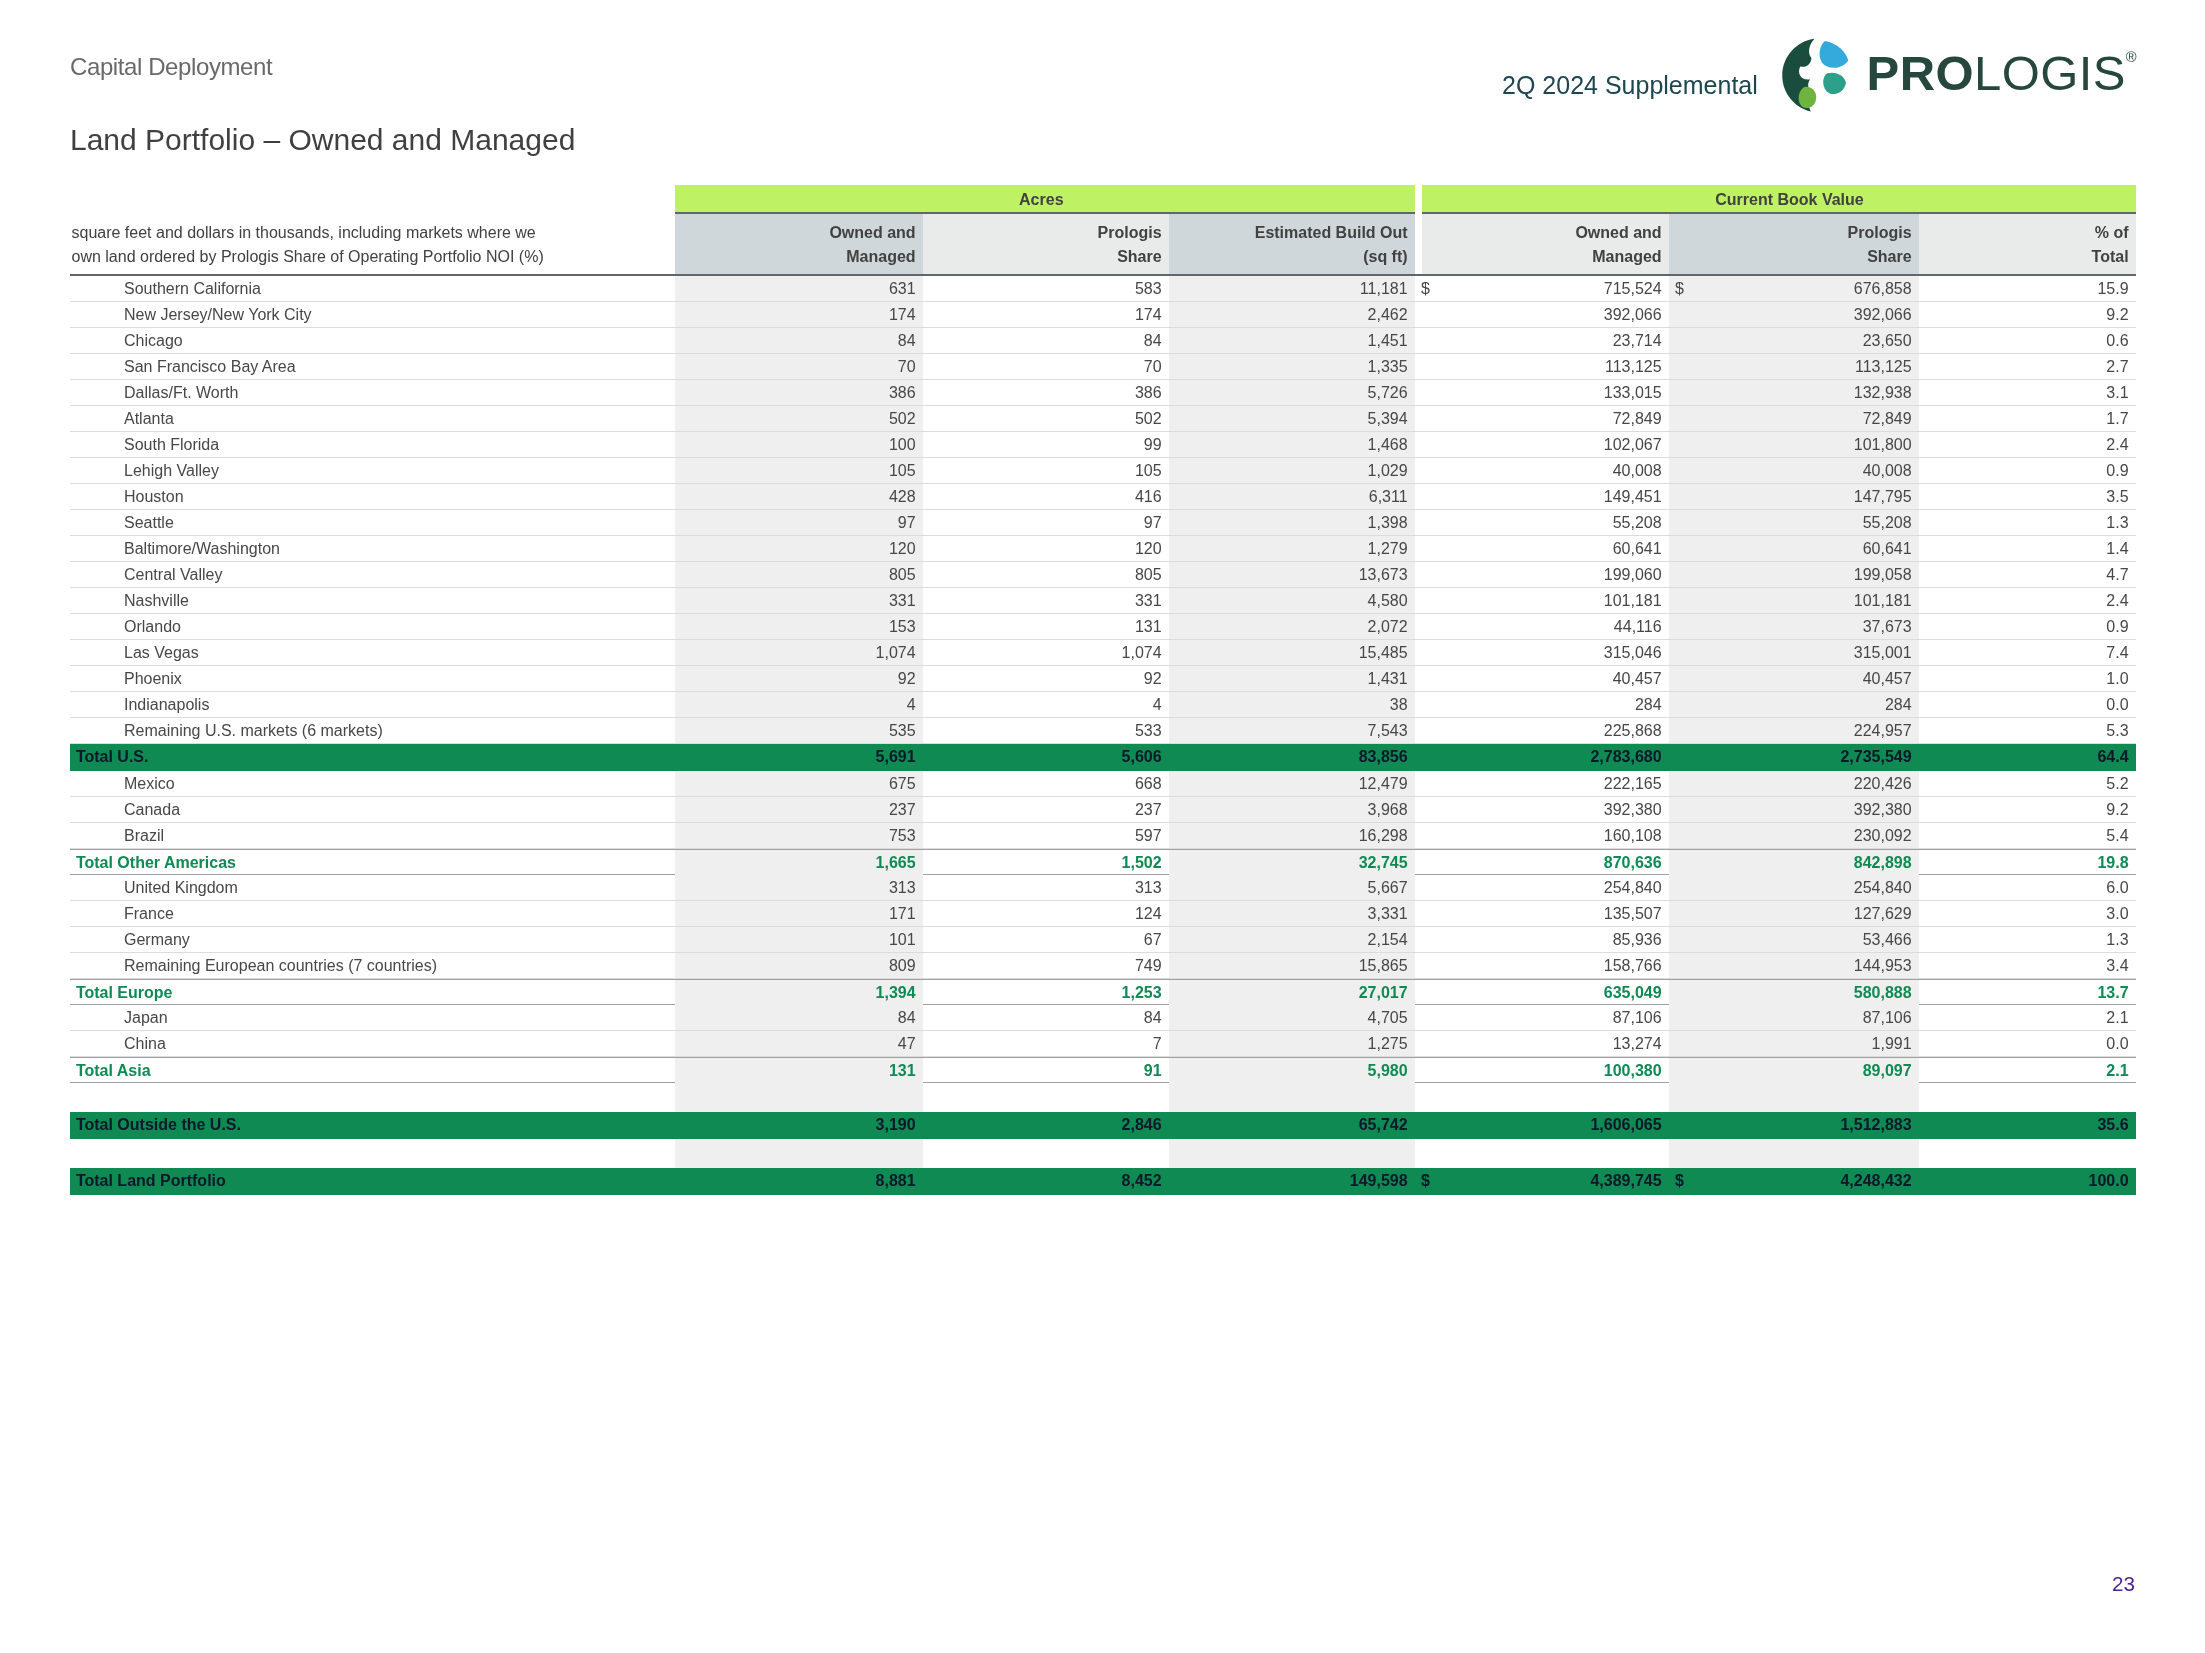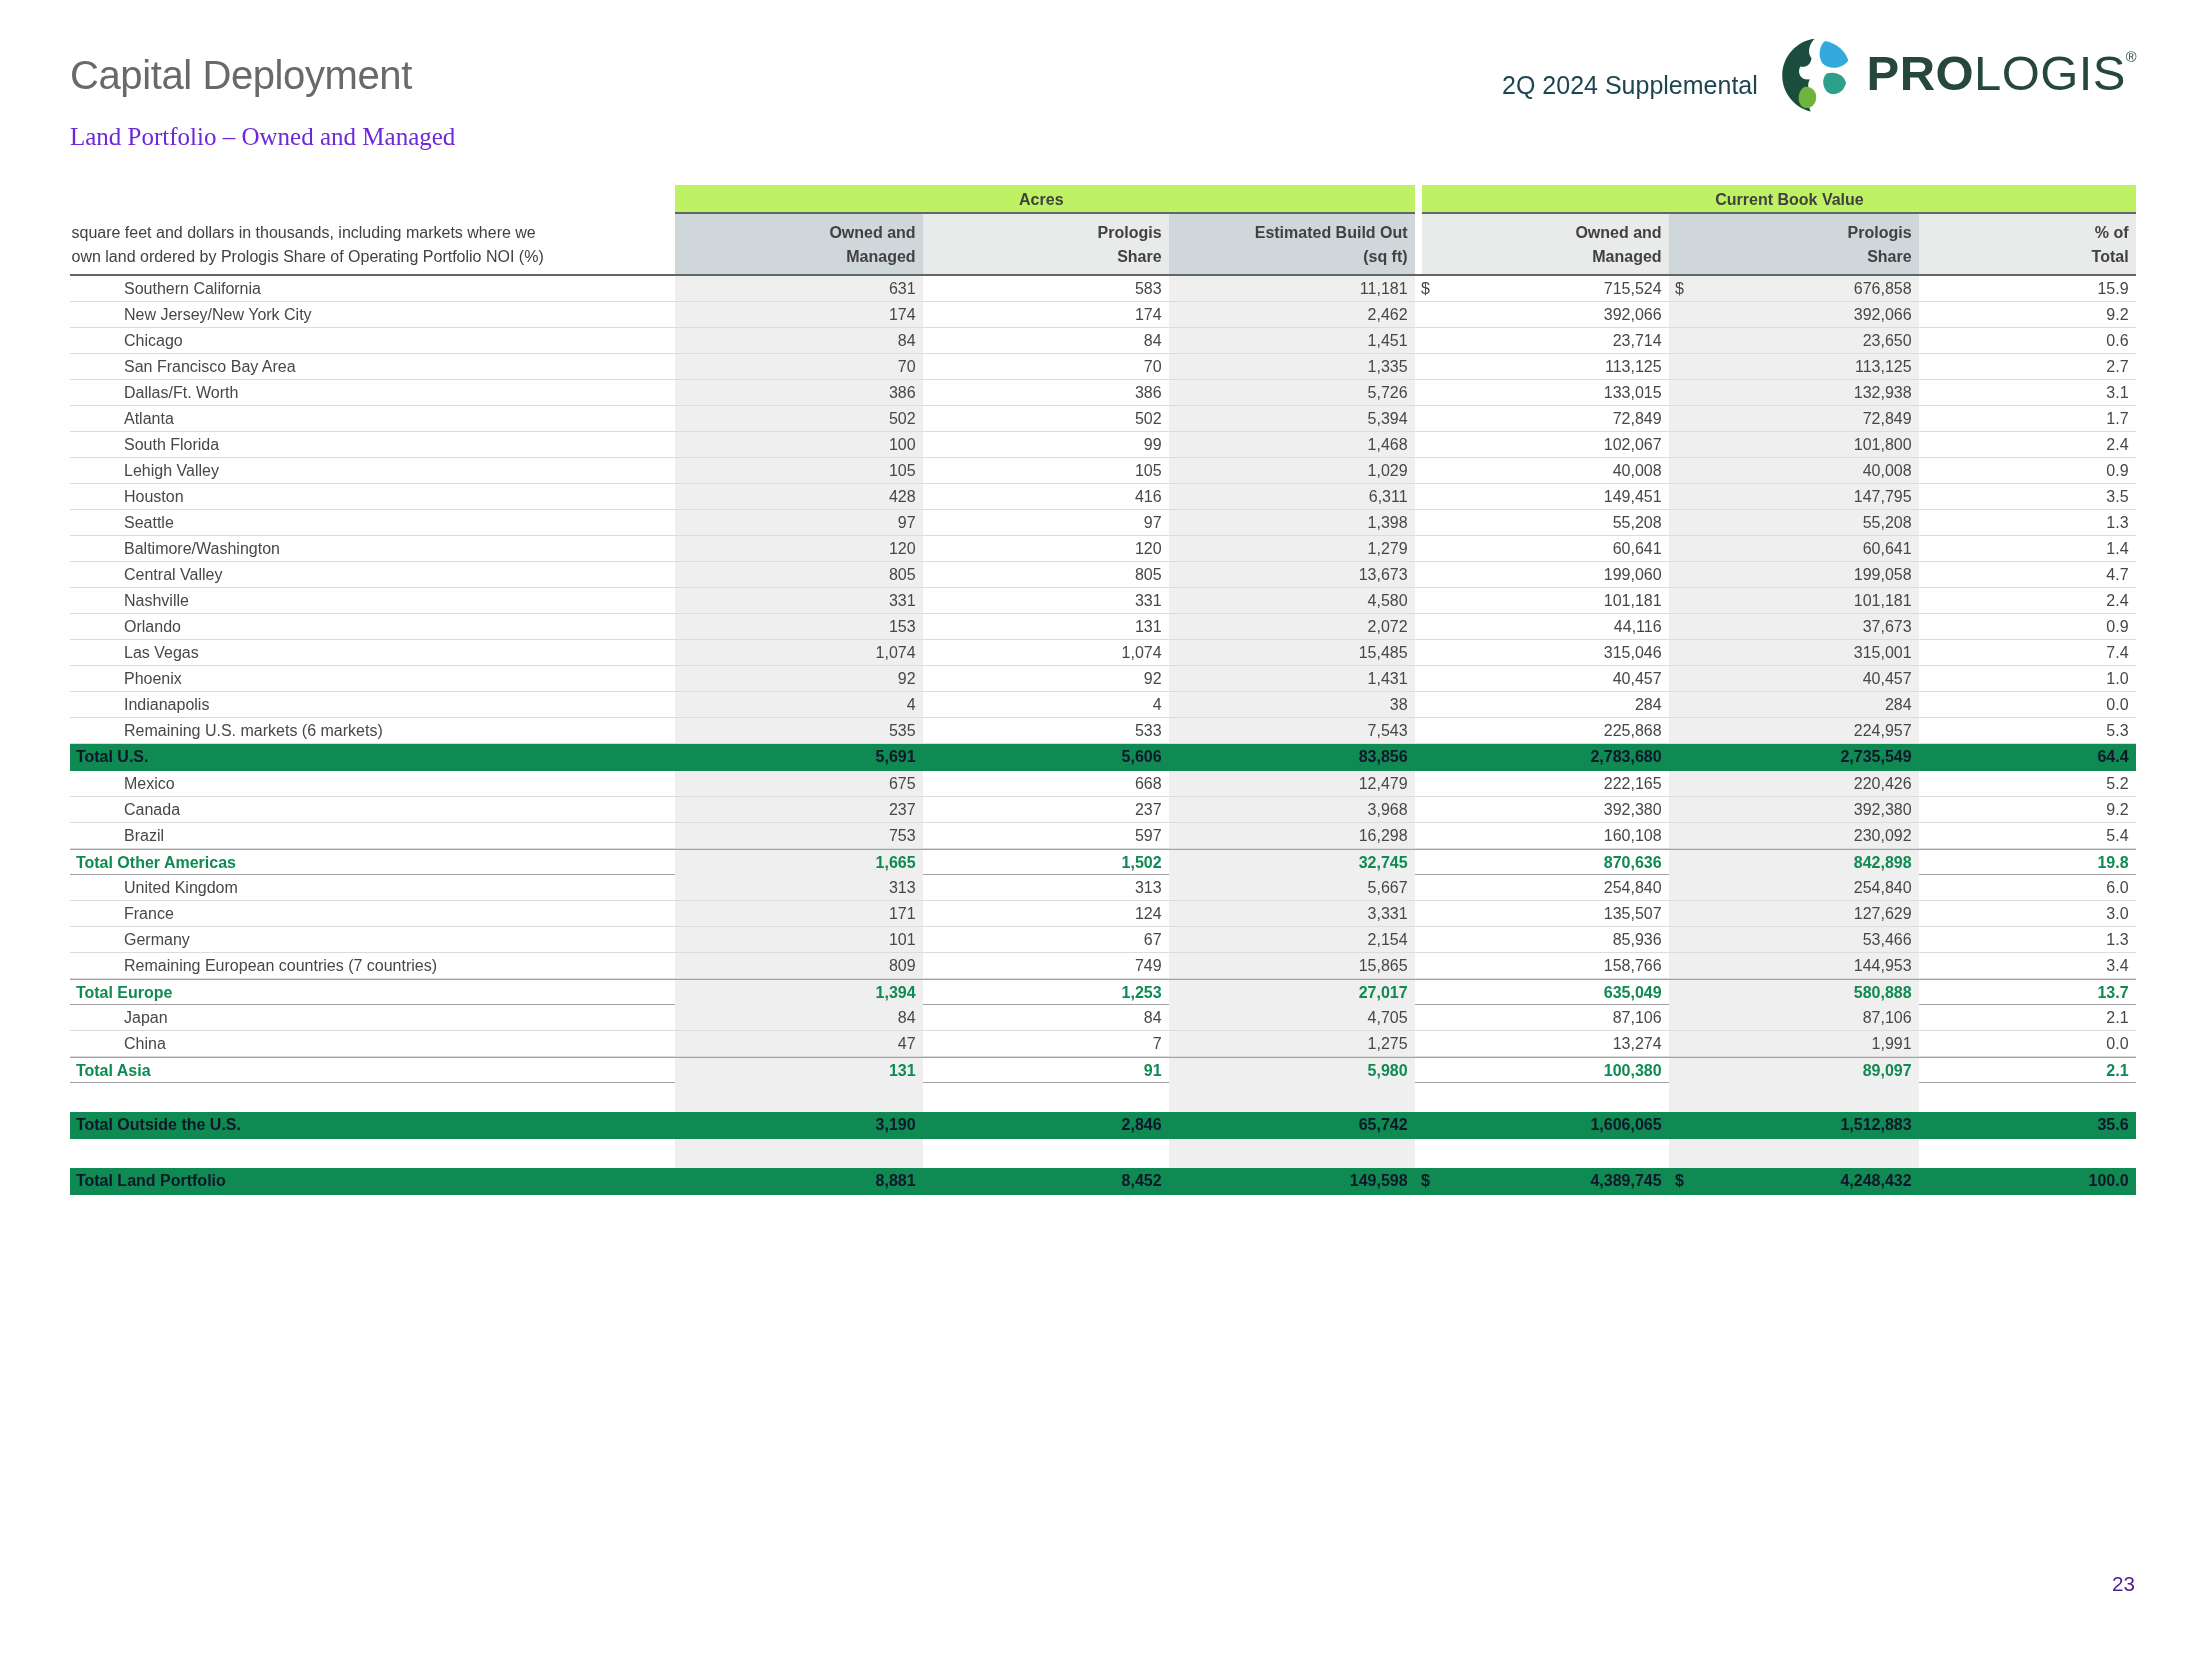--- a/index.html
+++ b/index.html
@@ -1,24 +1,24 @@
 <!DOCTYPE html>
 <html style="font-size:11.8px"><head>
 <meta charset="utf-8">
 <style>
   * { margin:0; padding:0; box-sizing:border-box; }
   html,body { width:2205px; height:1654px; background:#ffffff;
     font-family:"Liberation Sans","DejaVu Sans",sans-serif; }
   body { position:relative; overflow:hidden; }
 
   
-  .page-title { position:absolute; left:70px; top:53px; font-size:40px;
+  .page-title { position:absolute; left:70px; top:53px; font-size:24px;
     color:#696969; letter-spacing:-0.4px; font-weight:400; }
-  .page-subtitle { position:absolute; left:70px; top:123px; font-size:25px;
-    color:#6d28d9; font-weight:400;font-family:Liberation Serif, serif; }
+  .page-subtitle { position:absolute; left:70px; top:123px; font-size:30px;
+    color:#404040; font-weight:400; }
   .brand-block { position:absolute; top:38px; right:68px; display:flex;
     align-items:center; gap:22px; }
   .supplemental { font-size:25px; color:#1D4650; font-weight:400; padding-top:20.6px; }
   .logo { display:flex; align-items:center; gap:11.8px; }
   .globe { width:75px; height:75px; }
   .wordmark { font-size:49px; color:#26473E; letter-spacing:0.4px; padding-bottom:4.4px; }
   .wordmark b { font-weight:700; }
   .wordmark .reg { font-size:14.7px; vertical-align:28px; color:#26473E; }
 
   

